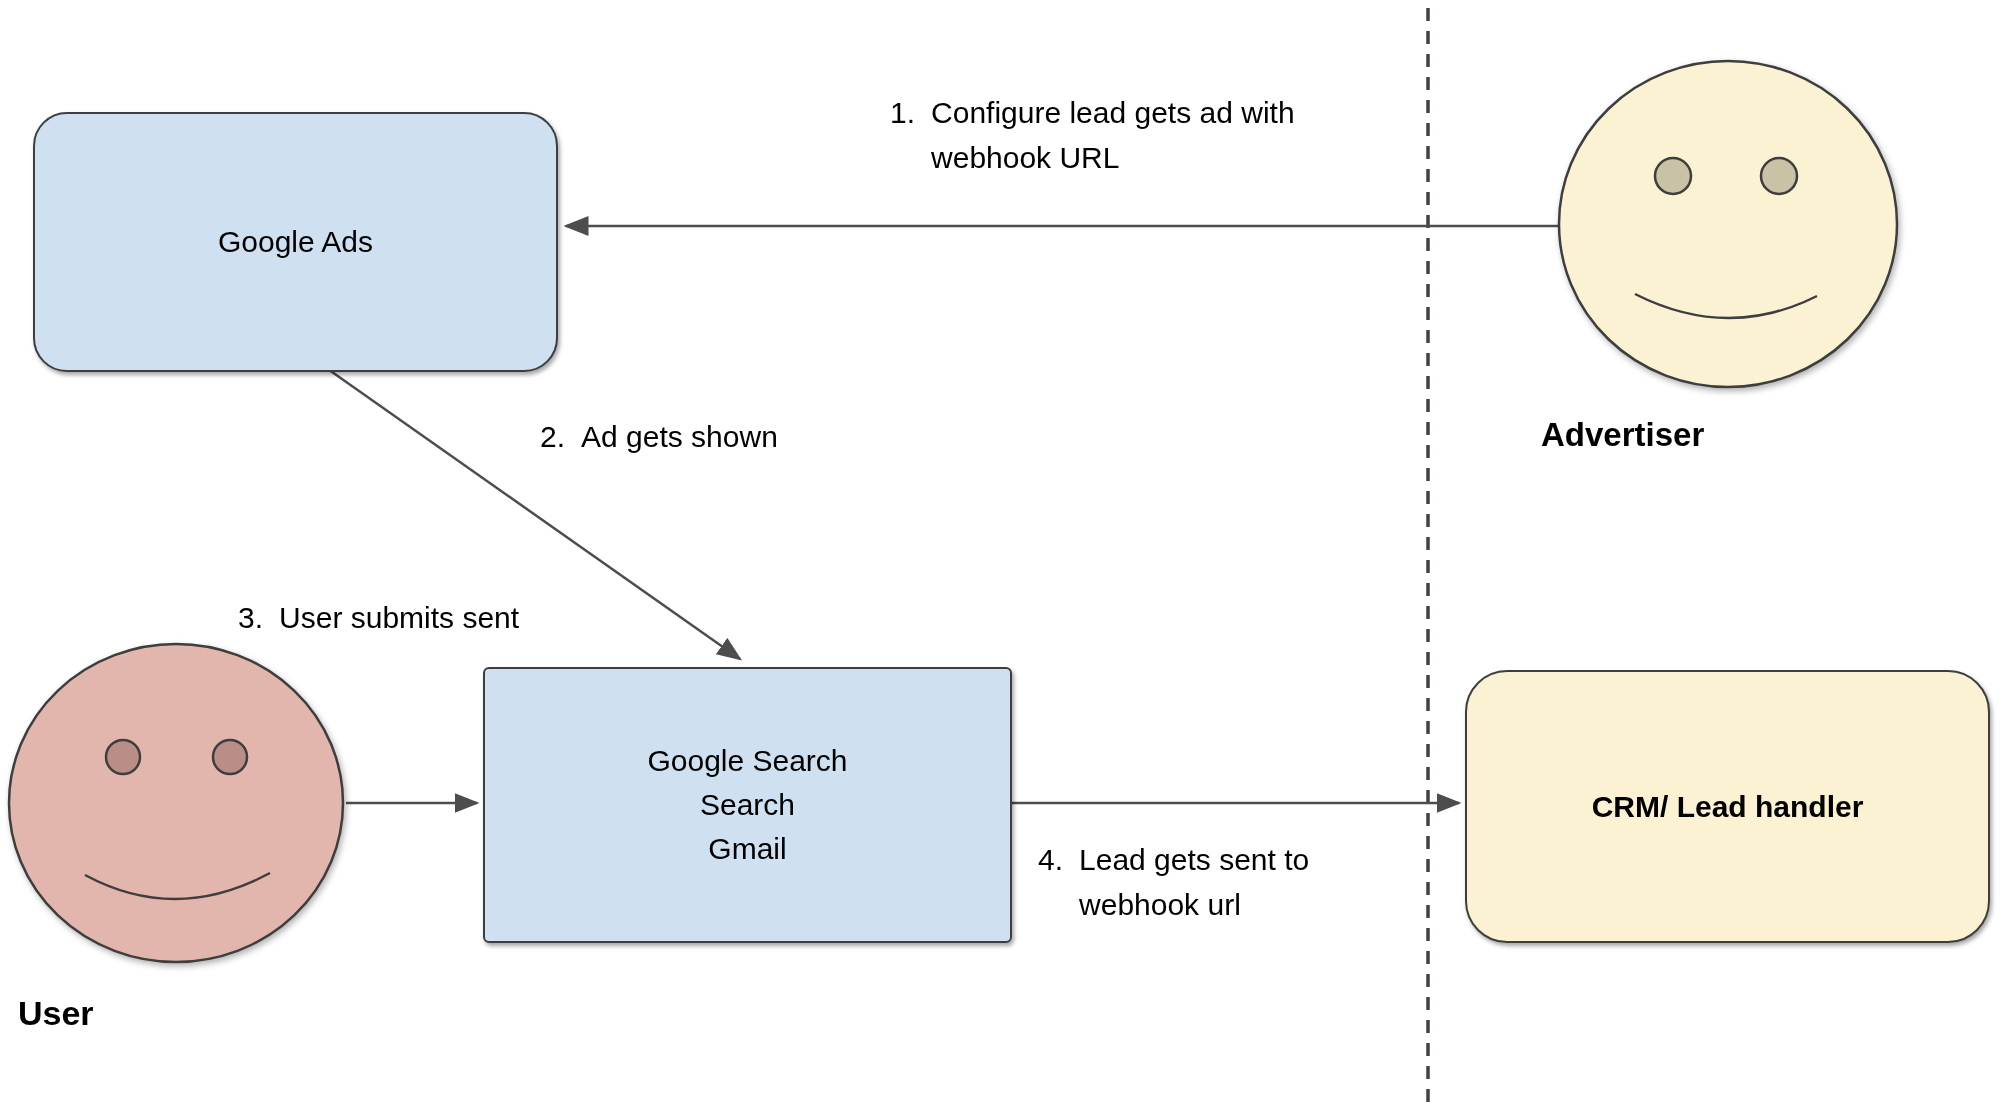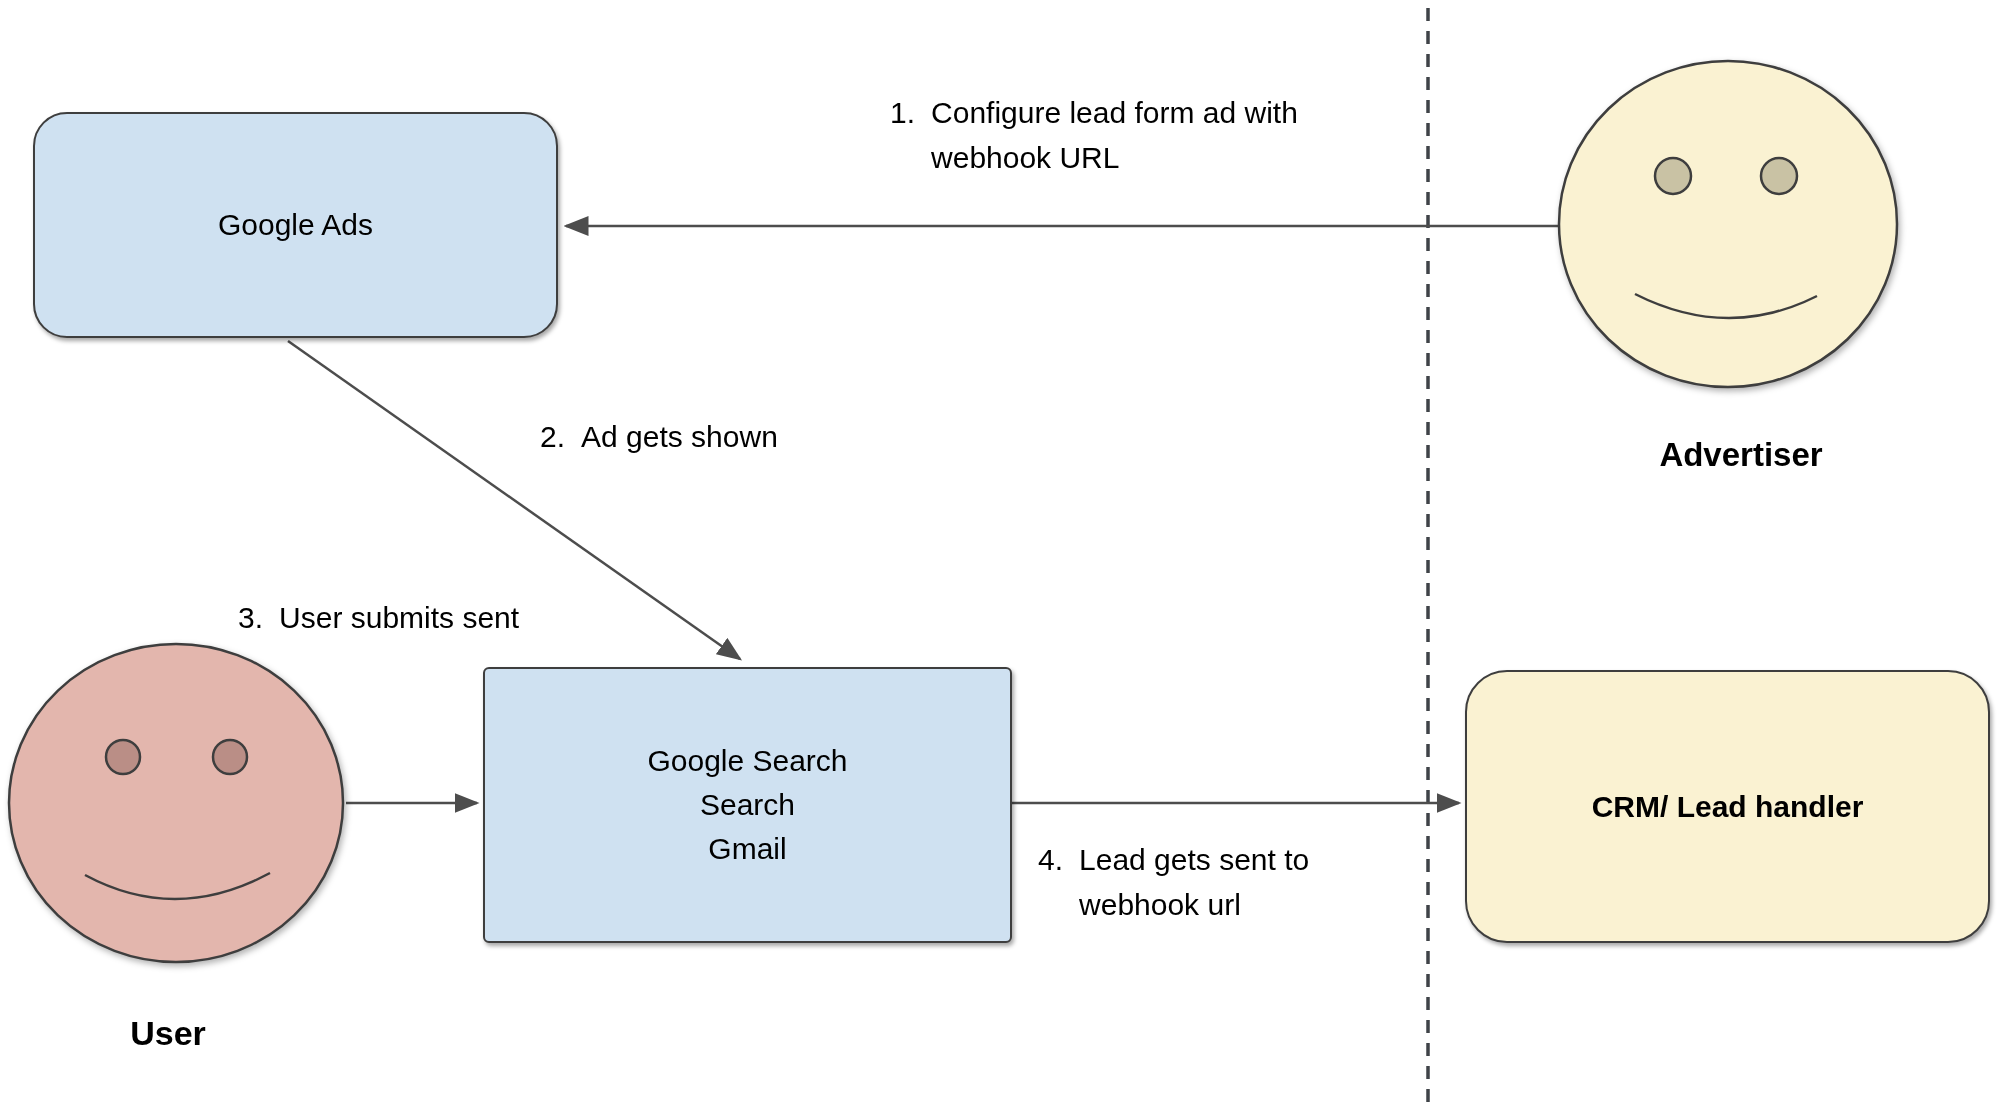--- a/index.html
+++ b/index.html
@@ -17,29 +17,29 @@
     display:flex;align-items:center;justify-content:center;
     text-align:center;
     border:2.5px solid #3e3e3e;
     box-shadow:2px 3px 4px rgba(0,0,0,0.35);
     z-index:2;
     box-sizing:border-box;
   }
   .node .node-label{font-size:30px;line-height:44px;}
   .blue{background:#cfe1f1;}
   .yellow{background:#faf2d2;font-weight:bold;}
-  .box-google-ads{left:33px;top:112px;width:525px;height:226px;border-radius:34px;}
+  .box-google-ads{left:33px;top:112px;width:525px;height:260px;border-radius:34px;}
   .box-platforms{left:483px;top:667px;width:529px;height:276px;border-radius:6px;}
   .box-crm{left:1465px;top:670px;width:525px;height:273px;border-radius:42px;}
   .face{position:absolute;z-index:2;filter:drop-shadow(2px 3px 3px rgba(0,0,0,0.3));}
   .face-advertiser{left:1555px;top:57px;}
   .face-user{left:5px;top:640px;}
   .actor-label{
     position:absolute;z-index:3;
-    font-weight:bold;text-align:center;margin-top:20px;
+    font-weight:bold;text-align:left;
   }
   .label-advertiser{left:1541px;top:416px;width:400px;font-size:33px;}
   .label-user{left:18px;top:994px;width:300px;font-size:34px;}
   .step{
     position:absolute;z-index:3;
     display:grid;grid-template-columns:auto 1fr;column-gap:16px;
     font-size:30px;line-height:45px;
     white-space:nowrap;
   }
   .step-1{left:890px;top:90px;}
@@ -94,21 +94,21 @@
     <circle cx="225" cy="117" r="17" fill="#ba8e86" stroke="#3e3e3e" stroke-width="2.5"></circle>
     <path d="M80,235 Q171,284 265,233" fill="none" stroke="#3e3e3e" stroke-width="2.5"></path>
   </svg>
 
   <div class="actor-label label-advertiser">Advertiser</div>
   <div class="actor-label label-user">User</div>
 
   <div class="step step-1">
     <span>1.</span>
     <span>
-      <div>Configure lead form ad with</div>
+      <div>Configure lead gets ad with</div>
       <div>webhook URL</div>
     </span>
   </div>
 
   <div class="step step-2">
     <span>2.</span>
     <span>
       <div>Ad gets shown</div>
     </span>
   </div>

